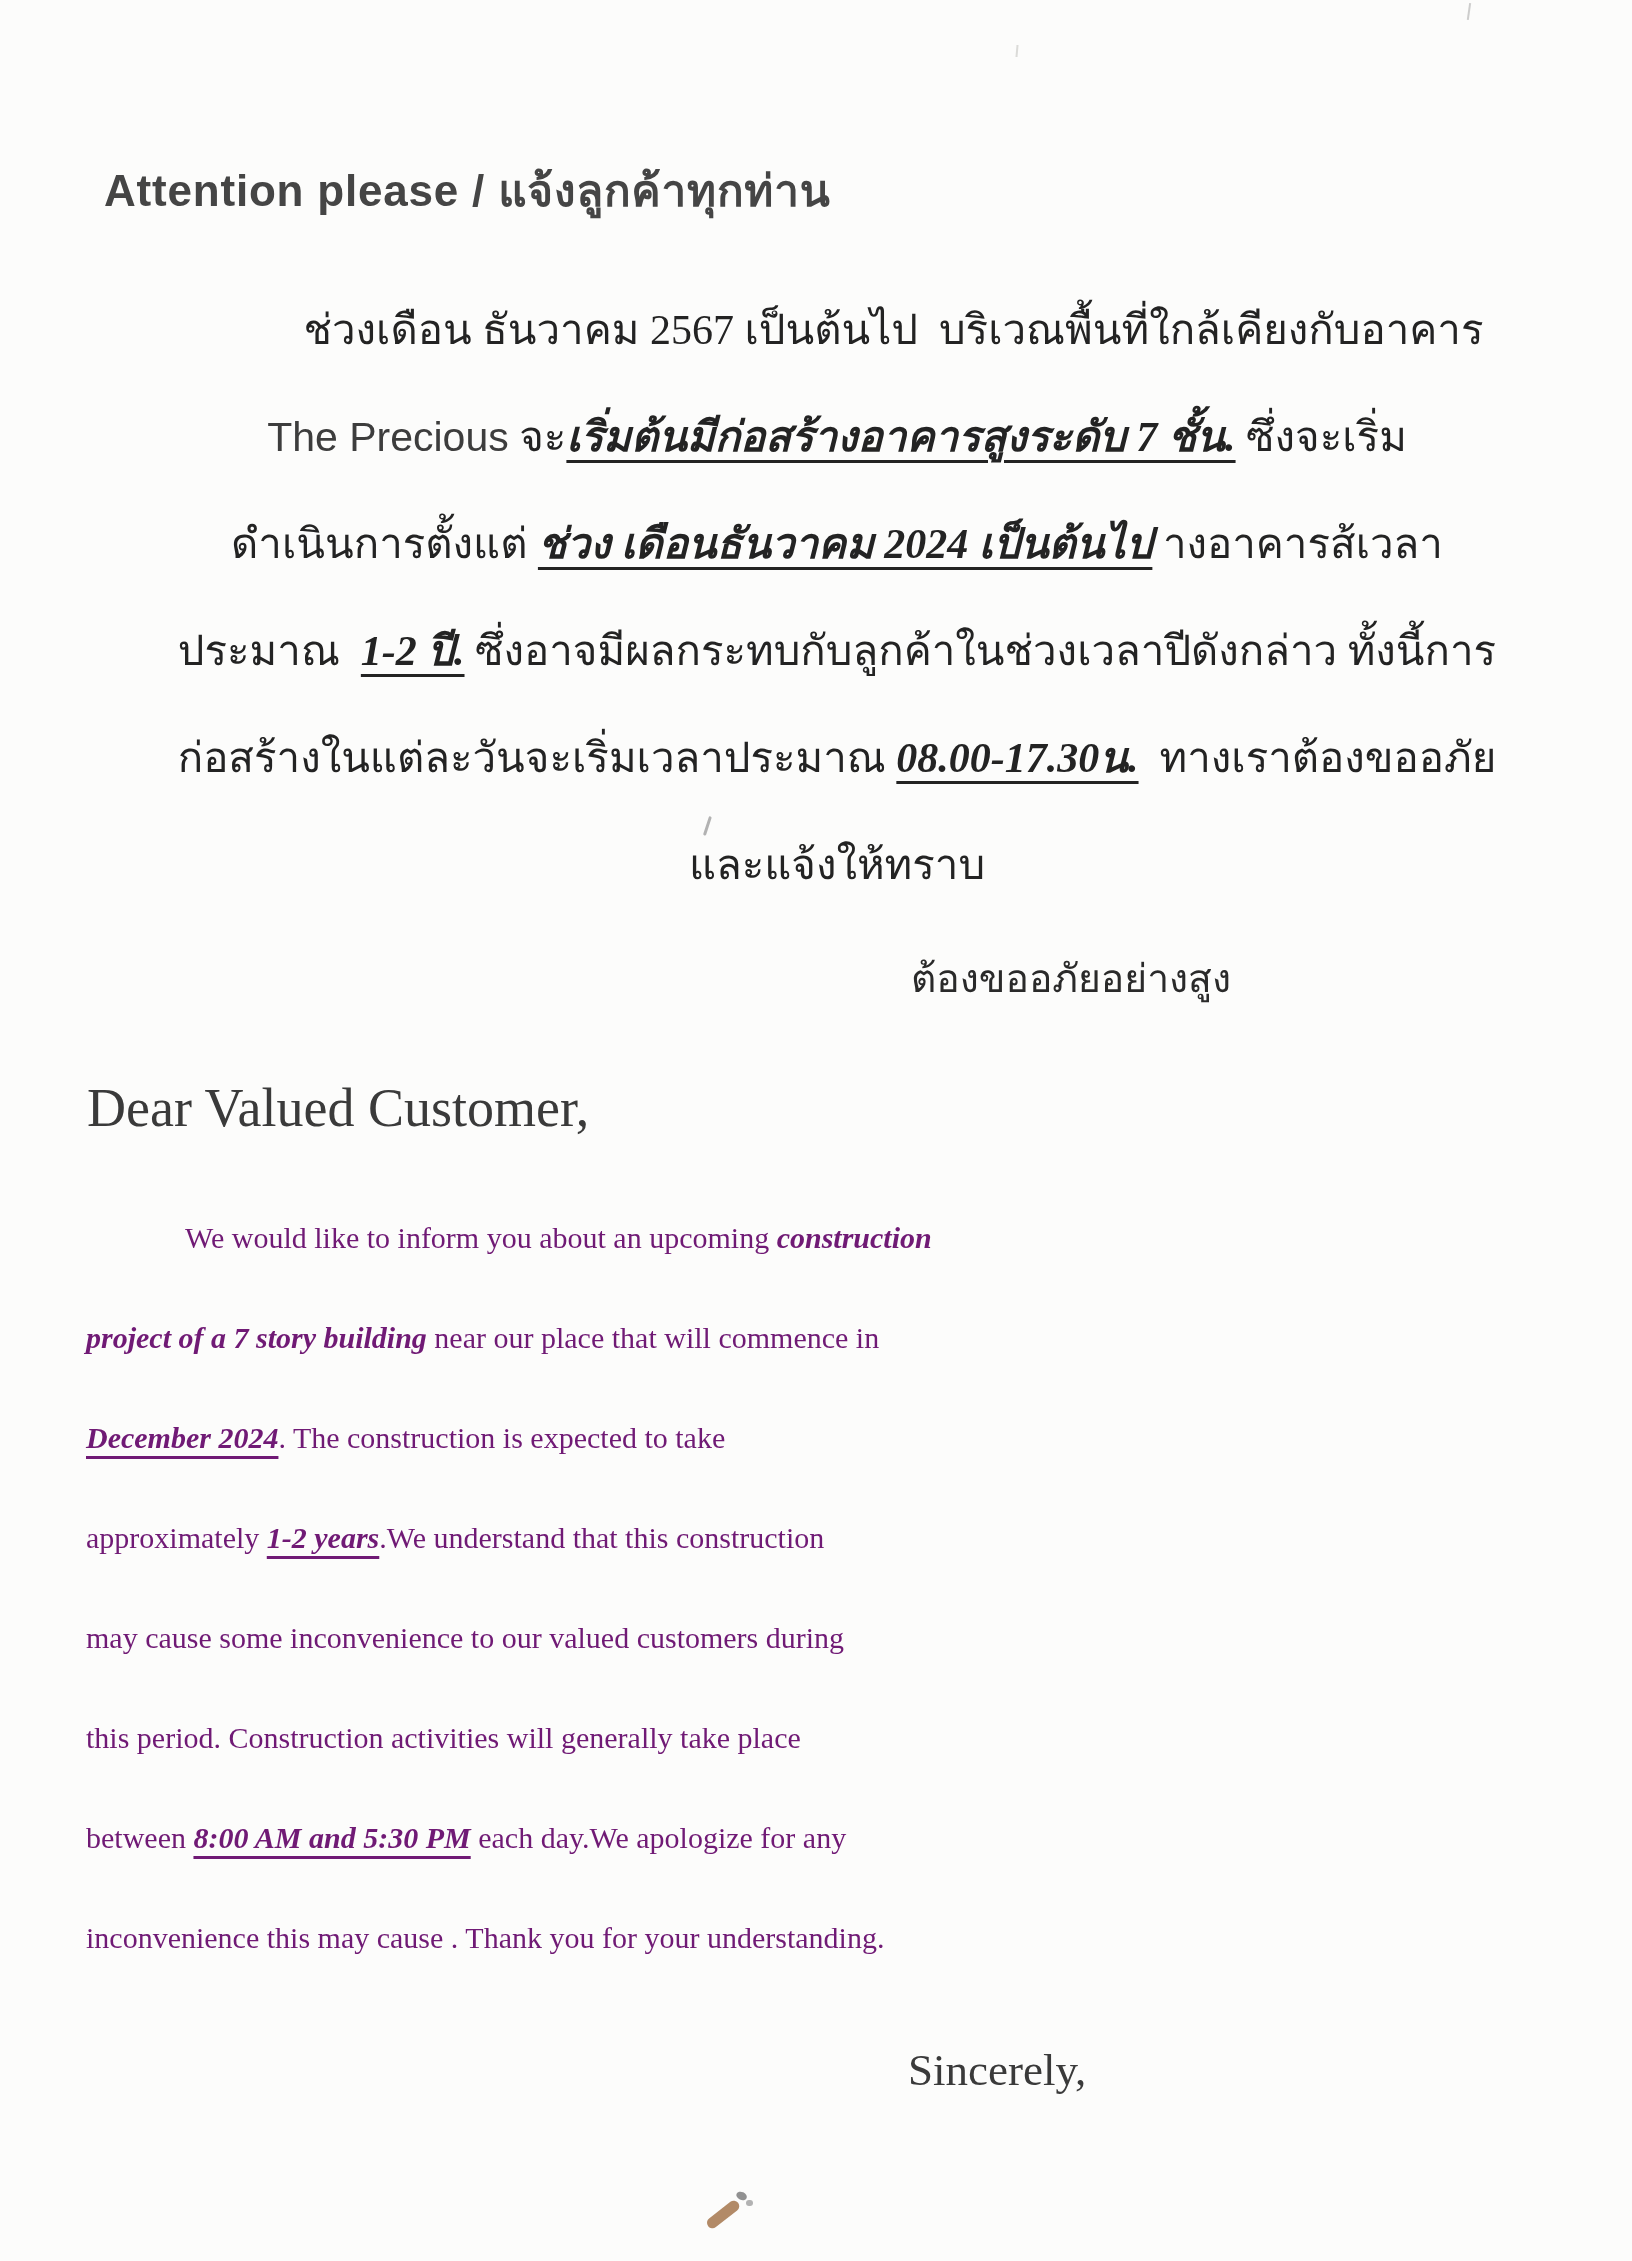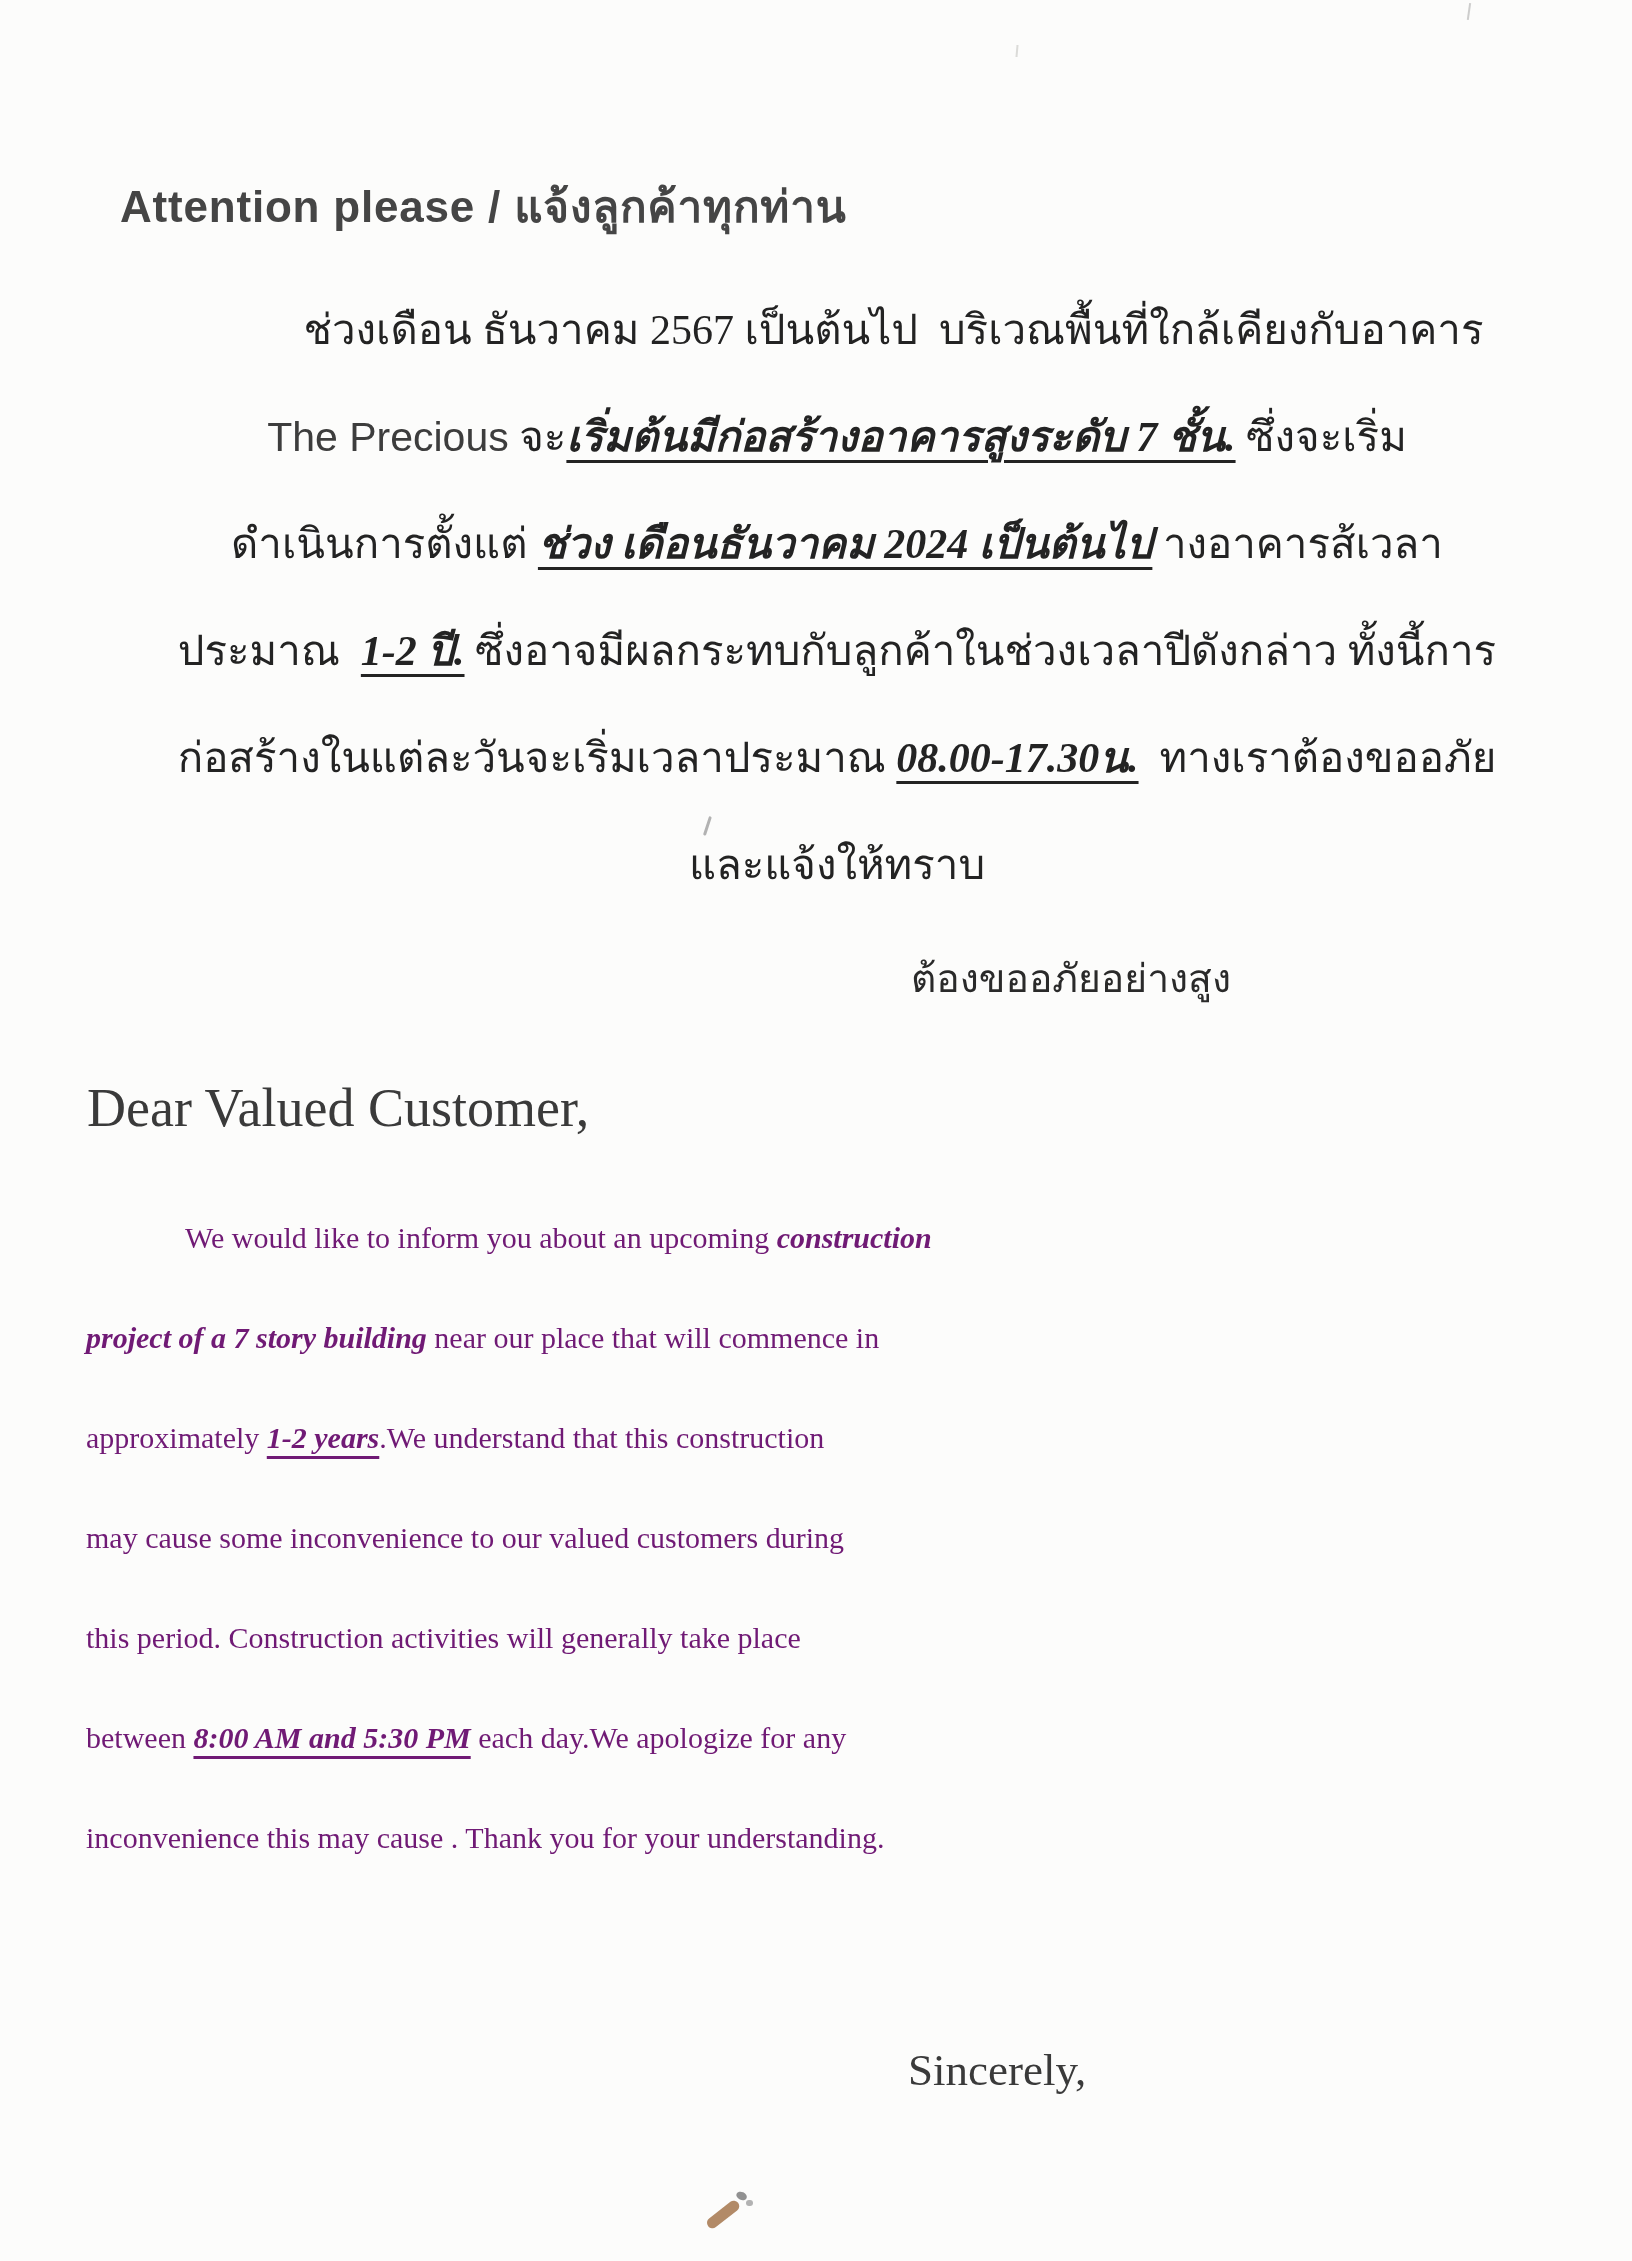--- a/index.html
+++ b/index.html
@@ -6,21 +6,21 @@
   body{
     width:1633px;height:2261px;
     background:#f4f4f2;
     font-family:"Liberation Serif",serif;
   }
   .page{
     position:relative;width:1633px;height:2261px;
     background:#fcfcfb;overflow:hidden;
   }
   .header{
-    position:absolute;left:104px;top:155px;margin:16px;
+    position:absolute;left:104px;top:155px;margin:0;
     font-family:"Liberation Sans",sans-serif;
     font-size:44px;font-weight:700;color:#454545;letter-spacing:0.8px;
   }
   .thai{
     position:absolute;left:106px;top:277px;width:1462px;
     font-family:"Liberation Serif",serif;
     font-size:42px;color:#232323;
   }
   .thai .tl{line-height:107px;white-space:pre-wrap;text-align:center;}
   .tl.indent{padding-left:113px;}
@@ -103,20 +103,21 @@
     <div class="tl"><span>และแจ้งให้ทราบ</span></div>
   </div>
 
   <div class="thai-closing">ต้องขออภัยอย่างสูง</div>
 
   <div class="salutation">Dear Valued Customer,</div>
 
   <div class="eng">
     <div class="el indent"><span>We would like to inform you about an upcoming </span><span class="ei">construction</span></div>
     <div class="el"><span class="ei">project of a 7 story building</span><span> near our place that will commence in</span></div>
+    <div class="el"><span class="eu">December 2024</span><span>. The construction is expected to take</span></div>
     <div class="el"><span>approximately </span><span class="eu">1-2 years</span><span>.We understand that this construction</span></div>
     <div class="el"><span>may cause some inconvenience to our valued customers during</span></div>
     <div class="el"><span>this period. Construction activities will generally take place</span></div>
     <div class="el"><span>between </span><span class="eu">8:00 AM and 5:30 PM</span><span> each day.We apologize for any</span></div>
     <div class="el"><span>inconvenience this may cause . Thank you for your understanding.</span></div>
   </div>
 
   <div class="sincerely">Sincerely,</div>
 
   <div class="smudge">

